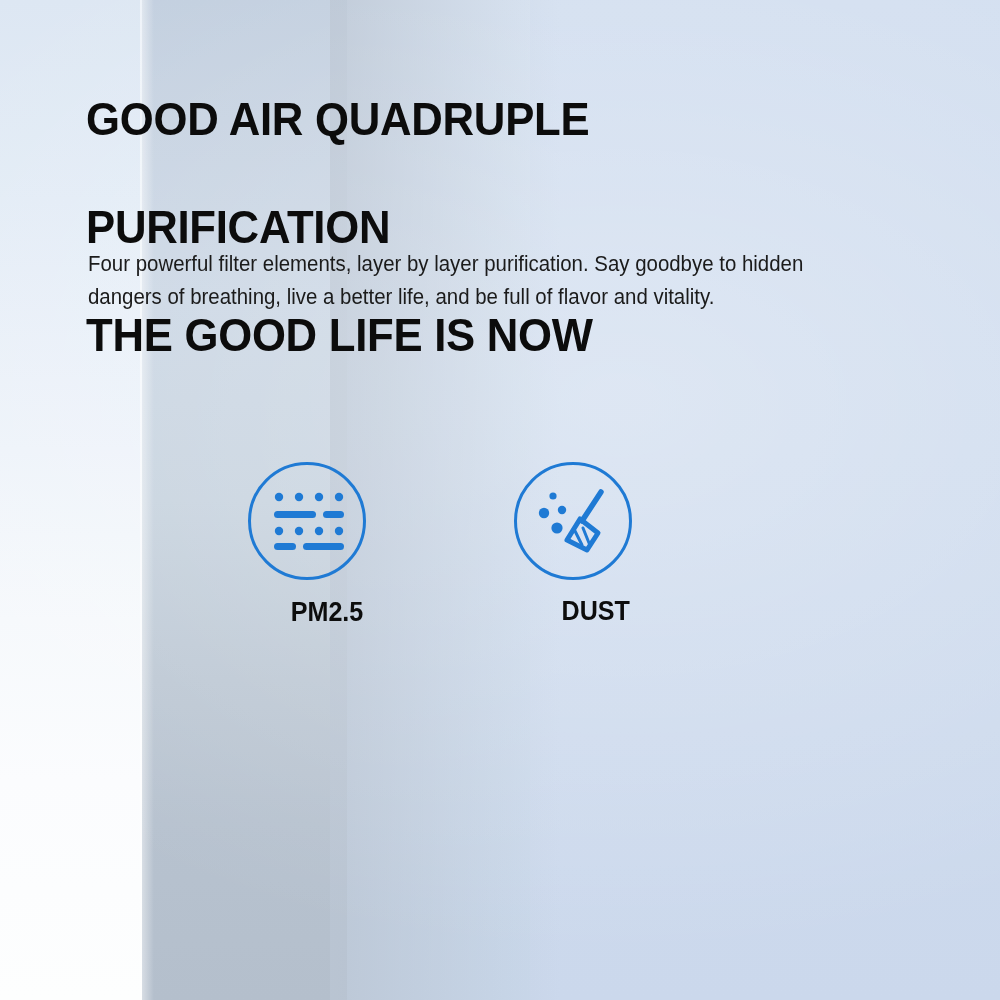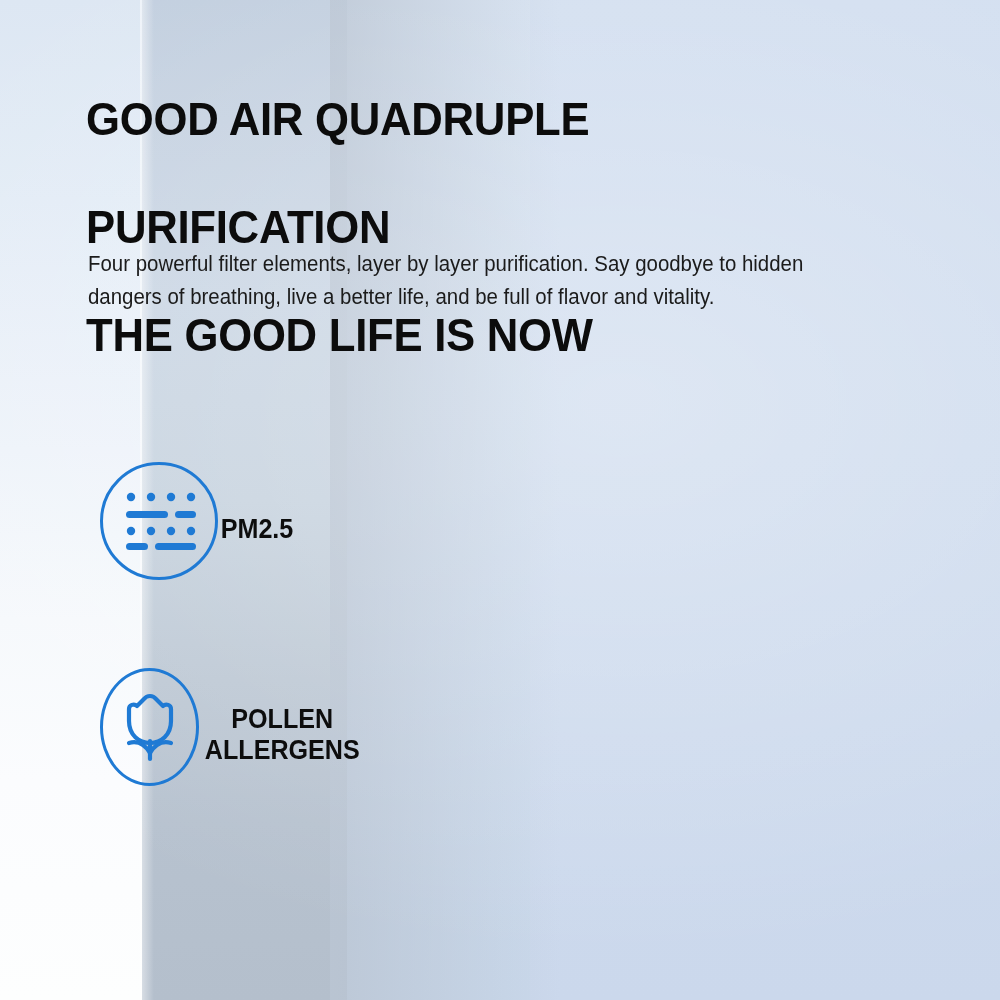--- a/index.html
+++ b/index.html
@@ -66,21 +66,21 @@
   }
 
   
   .features{
     position:absolute;left:100px;top:462px;width:800px;
   }
   .frow{display:flex;}
   .frow.row2{margin-top:88px;}
   .fcell{
     width:266px;
-    display:flex;flex-direction:row;align-items:center;
+    display:flex;flex-direction:column;align-items:flex-end;
   }
   .circle{
     width:118px;height:118px;border-radius:50%;
     border:3.5px solid #1f7ad4;
     display:flex;align-items:center;justify-content:center;
     box-sizing:border-box;
   }
   .circle svg{display:block;}
   .flabel{
     margin-top:16px;
@@ -133,41 +133,45 @@
                 <circle cx="49" cy="41" r="4.2"></circle>
                   <circle cx="69" cy="41" r="4.2"></circle>
                 <rect x="4" y="53" width="22" height="7" rx="3.5"></rect>
                 <rect x="33" y="53" width="41" height="7" rx="3.5"></rect>
               </g>
             </svg>
           </div>
           <div class="flabel">PM2.5</div>
         </div>
 
+        <div class="fcell dust">
+          <div class="circle">
+            <svg width="76" height="76" viewBox="0 0 76 76">
+              <g fill="#1f7ad4">
+                <circle cx="18" cy="13" r="3.6"></circle>
+                <circle cx="9" cy="30" r="5.2"></circle>
+                <circle cx="27" cy="27" r="4.2"></circle>
+                <circle cx="22" cy="45" r="5.6"></circle>
+              </g>
+              <g stroke="#1f7ad4" fill="none" stroke-linecap="round" stroke-linejoin="round">
+                <line x1="66" y1="9" x2="47" y2="38" stroke-width="5.5"></line>
+                <path d="M45 36 L63 50 L52 67 L32 57 Z" stroke-width="5"></path>
+                <line x1="40" y1="48" x2="47" y2="62" stroke-width="3"></line>
+                <line x1="48" y1="45" x2="54" y2="60" stroke-width="3"></line>
+              </g>
+            </svg>
+          </div>
+          <div class="flabel">DUST</div>
+        </div>
 
 
       </div>
 
       <div class="frow row2">
 
-        <div class="fcell pollen">
-          <div class="circle">
-            <svg width="76" height="72" viewBox="0 0 76 72">
-              <g stroke="#1f7ad4" fill="none" stroke-width="4.2" stroke-linecap="round" stroke-linejoin="round">
-                <path d="M17 18 C17 14 22 12 25 15 L32 8 C35 4 41 4 44 8 L51 15 C54 12 59 14 59 18
-                         L59 30 C59 44 49 52 38 52 C27 52 17 44 17 30 Z"></path>
-                <line x1="38" y1="50" x2="38" y2="68"></line>
-                <path d="M38 62 C32 52 24 50 17 52"></path>
-                <path d="M38 62 C44 52 52 50 59 52"></path>
-              </g>
-            </svg>
-          </div>
-          <div class="flabel">POLLEN
-ALLERGENS</div>
-        </div>
 
 
 
       </div>
 
     </div>
   </div>
 </div>
 
 </body></html>

